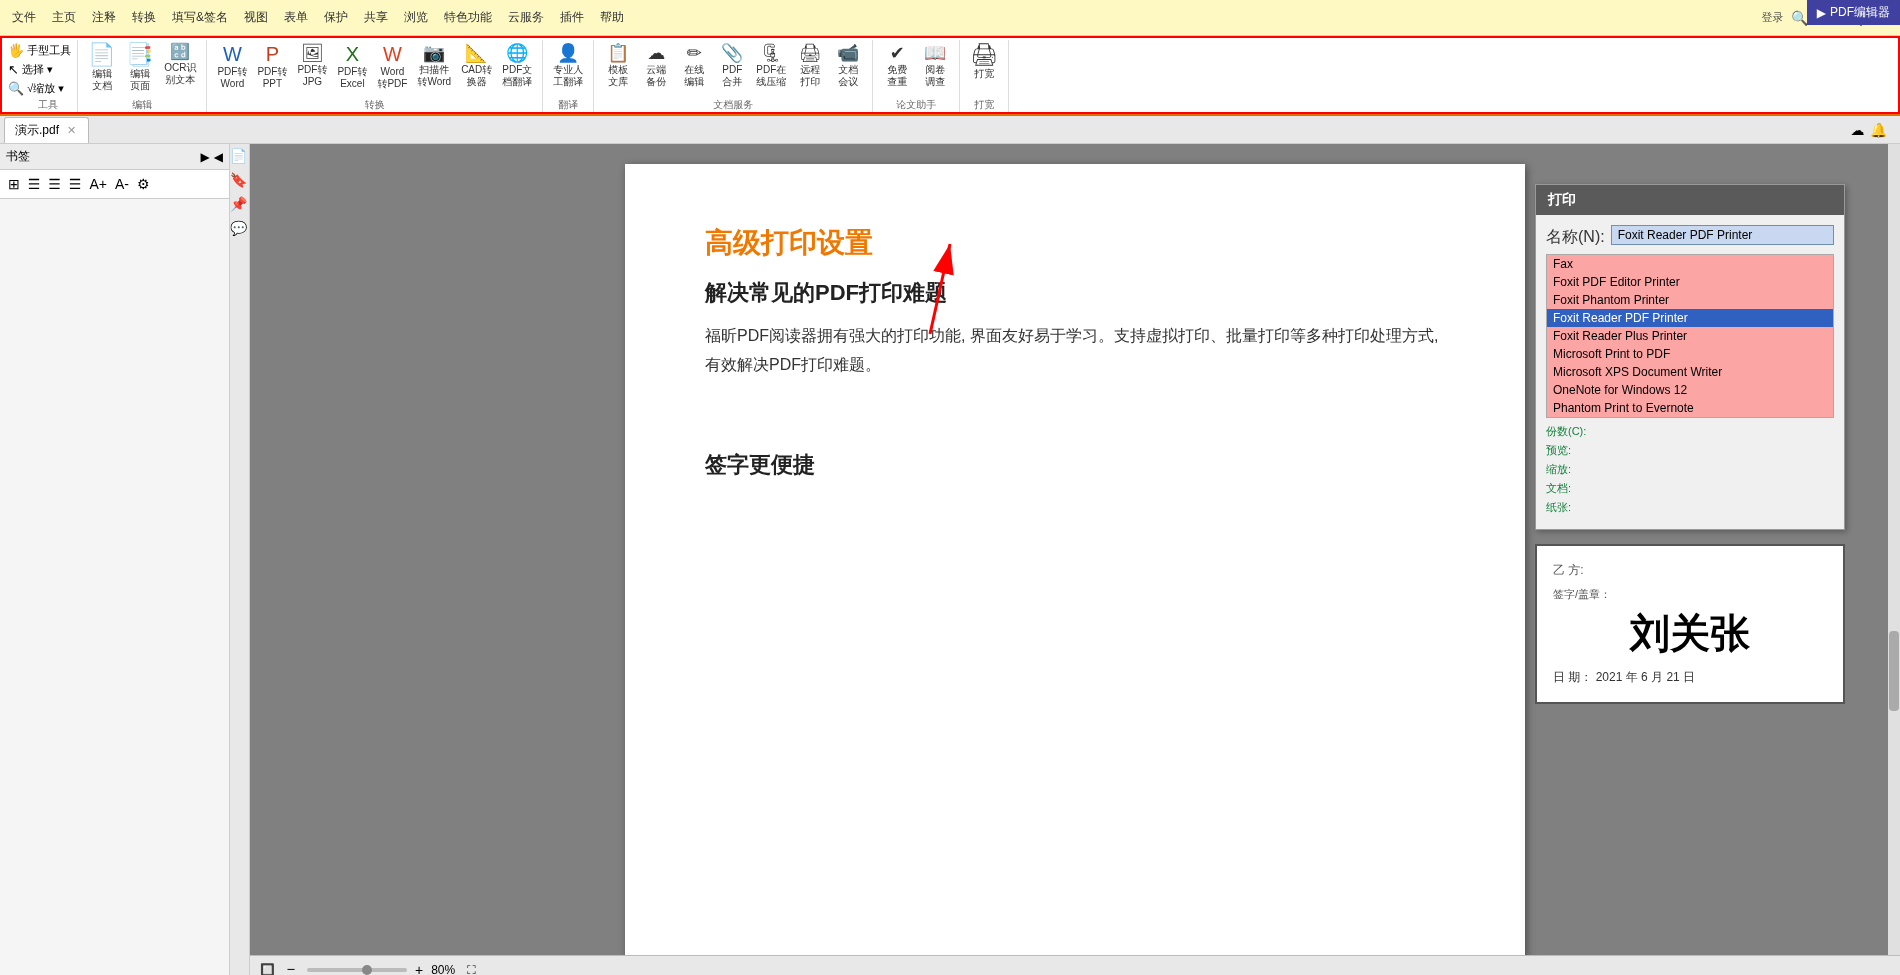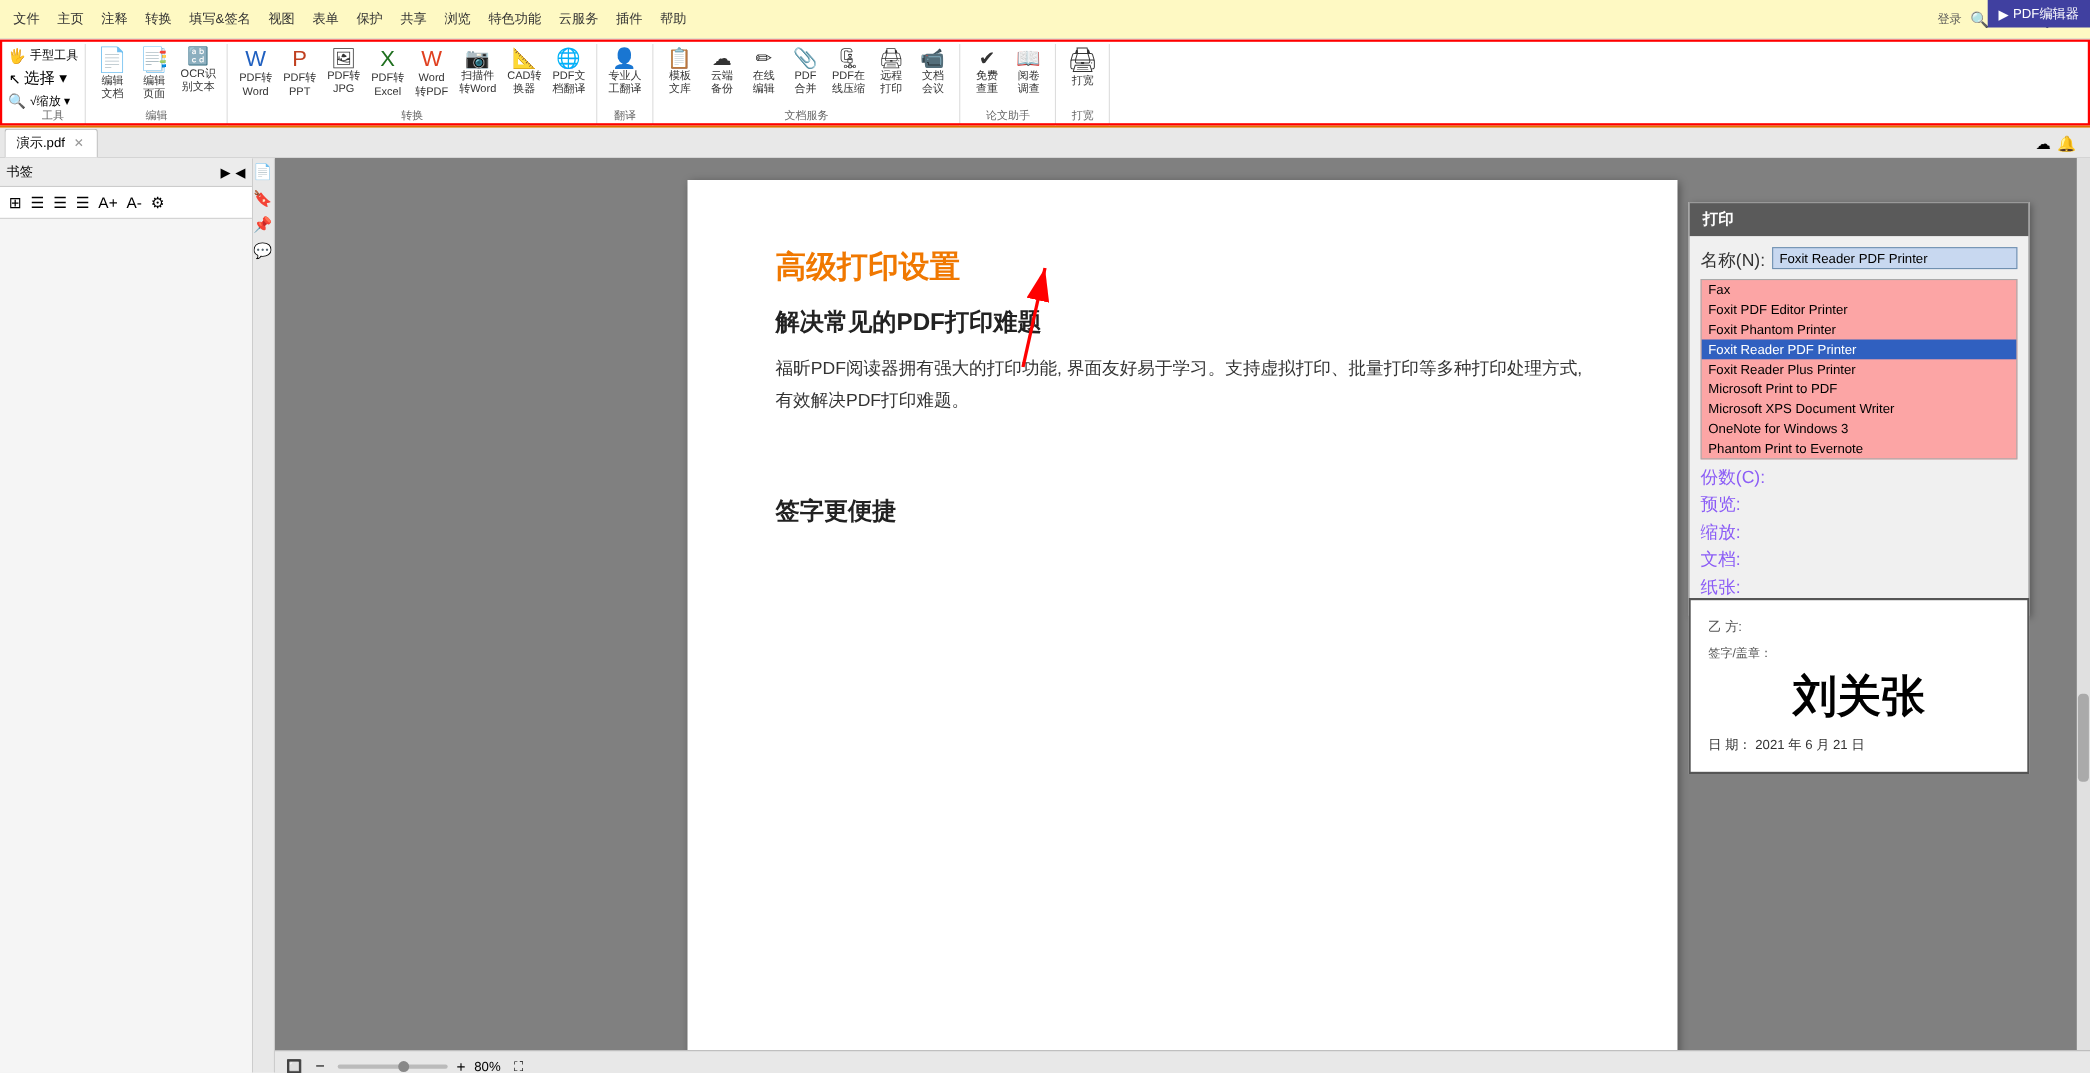--- a/index.html
+++ b/index.html
@@ -292,22 +292,22 @@
       color: #fff;
     }
     .print-field-row {
       display: flex;
       align-items: center;
       gap: 6px;
       margin-bottom: 4px;
     }
     .print-field-label {
       min-width: 50px;
-      font-size: 16px;
-      color: #8b5cf6;
+      font-size: 11px;
+      color: #15803d;
     }
 
     
     .signature-box {
       position: absolute;
       right: -320px;
       top: 380px;
       width: 310px;
       border: 2px solid #555;
       background: #fff;
@@ -452,21 +452,21 @@
 <div class="ribbon" style="position:relative;">
   <div class="ribbon-red-border"></div>
 
   <div class="tools-group">
     <div class="tool-item">
       <span style="font-size:13px;">🖐</span>
       <span style="font-size:11px;">手型工具</span>
     </div>
     <div class="tool-item">
       <span style="font-size:13px;">↖</span>
-      <span style="font-size:14px;">选择 ▾</span>
+      <span style="font-size:11px;">选择 ▾</span>
     </div>
     <div class="tool-item">
       <span style="font-size:13px;">🔍</span>
       <span style="font-size:11px;">√缩放 ▾</span>
     </div>
     <div class="tools-group-label">工具</div>
   </div>
 
   <div class="ribbon-group">
     <div class="ribbon-buttons">
@@ -670,21 +670,21 @@
             <span class="print-input-highlight">Foxit Reader PDF Printer</span>
           </div>
           <div class="print-list">
             <div class="print-list-item">Fax</div>
             <div class="print-list-item">Foxit PDF Editor Printer</div>
             <div class="print-list-item">Foxit Phantom Printer</div>
             <div class="print-list-item selected">Foxit Reader PDF Printer</div>
             <div class="print-list-item">Foxit Reader Plus Printer</div>
             <div class="print-list-item">Microsoft Print to PDF</div>
             <div class="print-list-item">Microsoft XPS Document Writer</div>
-            <div class="print-list-item">OneNote for Windows 3</div>
+            <div class="print-list-item">OneNote for Windows 12</div>
             <div class="print-list-item">Phantom Print to Evernote</div>
           </div>
           <div class="print-field-row" style="margin-top:6px;">
             <span class="print-field-label">份数(C):</span>
           </div>
           <div class="print-field-row">
             <span class="print-field-label">预览:</span>
           </div>
           <div class="print-field-row">
             <span class="print-field-label">缩放:</span>

